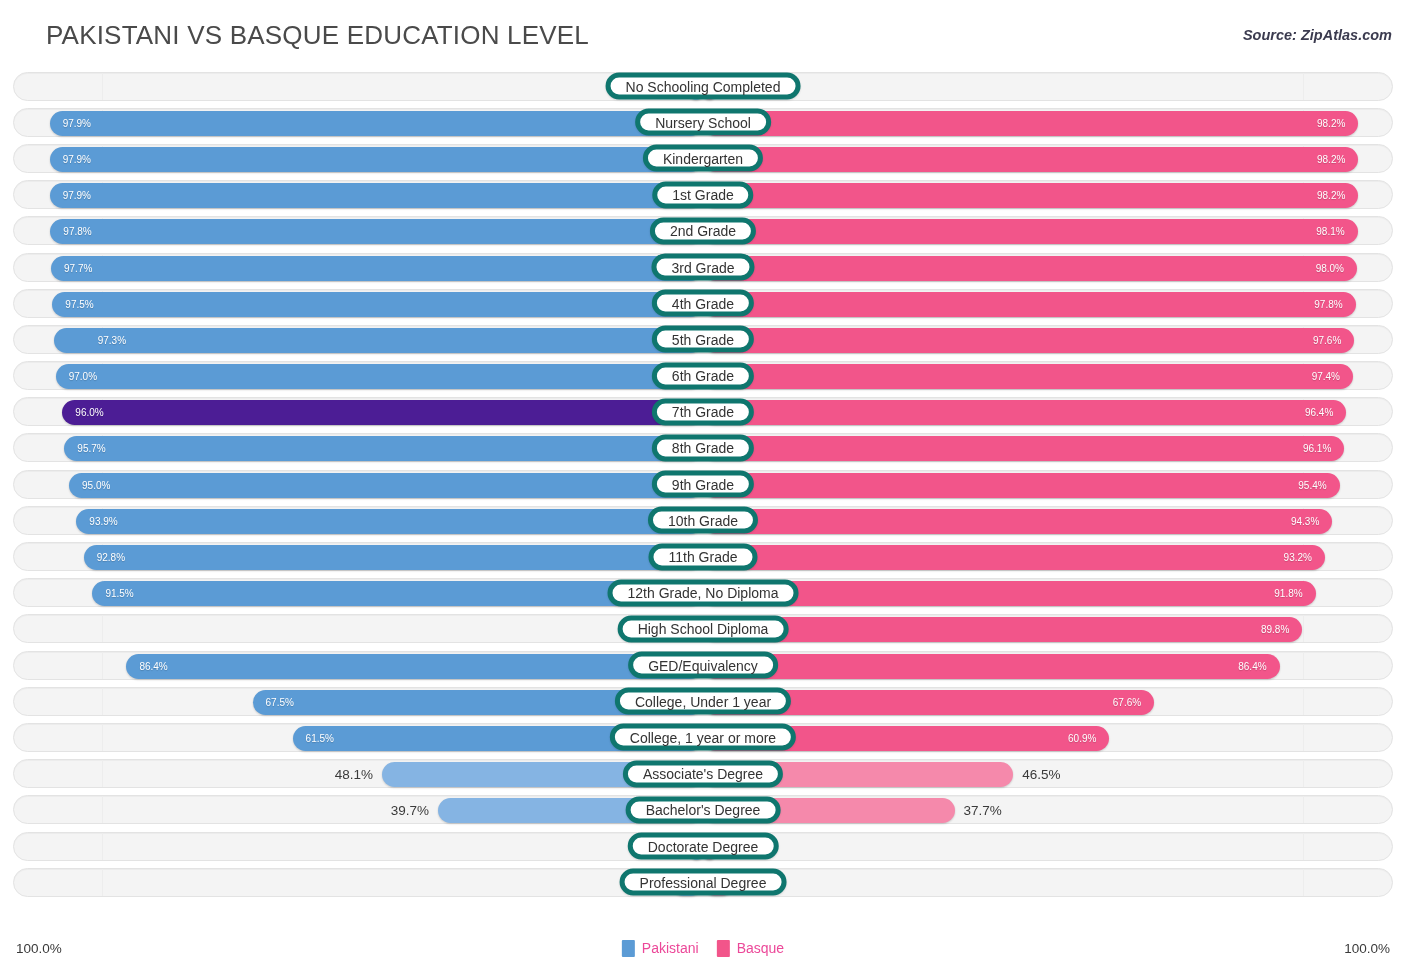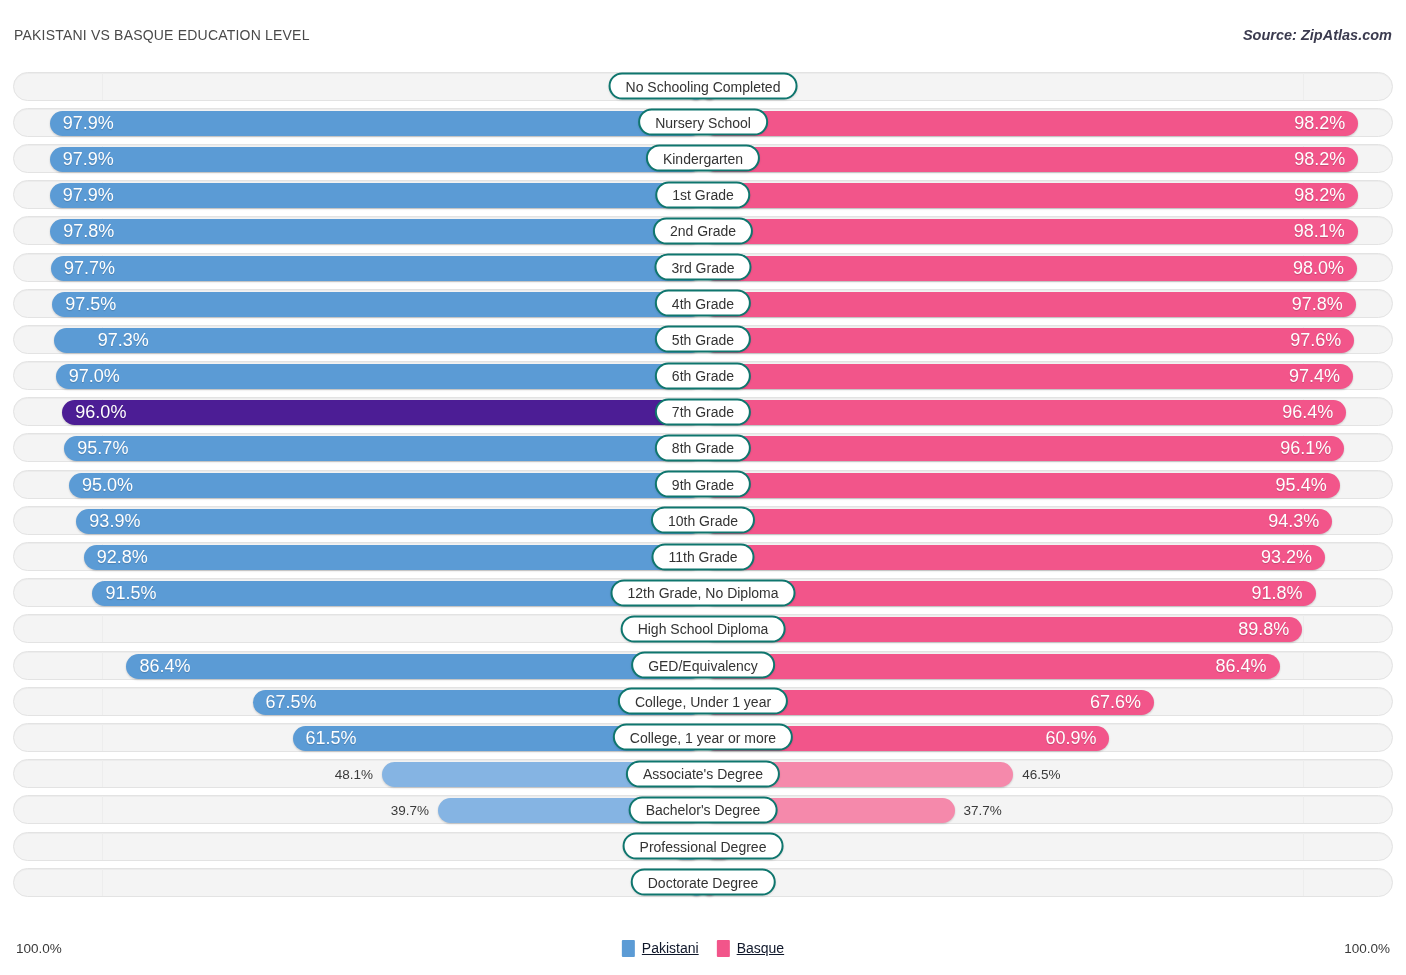--- a/index.html
+++ b/index.html
@@ -21,25 +21,26 @@
   .header {
     position: absolute;
     top: 20px; left: 0; right: 0;
     height: 30px;
     padding: 0 14px;
     display: flex;
     align-items: center;
     justify-content: space-between;
   }
   .title {
-    font-size: 14px;
+    font-size: 26px;
     color: #4a4a4a;
     letter-spacing: 0.2px;
     font-weight: normal;
     white-space: nowrap;
+    margin-left: 32px;
   }
   .source {
     font-size: 14.5px;
     color: #3b3b4f;
     font-style: italic;
     font-weight: bold;
     white-space: nowrap;
   }
 
   
@@ -94,41 +95,41 @@
     height: 25px;
     border-radius: 13px;
     display: flex;
     align-items: center;
     box-shadow: 0 1px 2px rgba(0,0,0,0.18);
   }
   .bar-left  { justify-content: flex-start; padding-left: 13px; }
   .bar-right { justify-content: flex-end;   padding-right: 13px; }
 
   .val-in {
-    font-size: 18px;
+    font-size: 10px;
     color: #ffffff;
     white-space: nowrap;
     text-shadow: 0 1px 1px rgba(0,0,0,0.18);
   }
   .val-out {
     font-size: 13.5px;
     color: #3a3a3a;
     white-space: nowrap;
   }
   .val-out.left  { margin-right: 9px; text-align: right; }
   .val-out.right { margin-left: 9px; }
 
   
   .label-pill {
     position: absolute;
     left: 50%;
     top: 50%;
     transform: translate(-50%, -50%);
     background: #ffffff;
-    border: 2px solid #0f766e;
+    border: 5px solid #0f766e;
     border-radius: 14px;
     height: 27px;
     padding: 0 15px;
     display: flex;
     align-items: center;
     justify-content: center;
     font-size: 14px;
     color: #333333;
     white-space: nowrap;
     z-index: 5;
@@ -164,23 +165,22 @@
     align-items: center;
     gap: 7px;
   }
   .swatch {
     width: 13px;
     height: 17px;
     border-radius: 1px;
   }
   .legend-label {
     font-size: 14px;
-    color: #0f172a;
-    white-space: nowrap;
-    text-decoration: underline;
+    color: #ec4899;
+    white-space: nowrap;
   }
 </style>
 </head>
 <body>
 
 <div class="page">
 
   <div class="header">
     <div class="title">PAKISTANI VS BASQUE EDUCATION LEVEL</div>
     <div class="source">Source: ZipAtlas.com</div>
@@ -531,43 +531,43 @@
             <span class="val-out right">37.7%</span>
           </div>
           <div class="label-pill">Bachelor's Degree</div>
         </div>
       </div>
       <div class="row">
         <div class="track">
           <div class="axis-line axis-left"></div>
           <div class="axis-line axis-right"></div>
           <div class="half half-left">
+            <span class="val-out left">2.0%</span>
+            <div class="bar bar-left" style="width: 1.94%; background: rgb(133, 180, 227);"></div>
+          </div>
+          <div class="half half-right">
+            <div class="bar bar-right" style="width: 1.843%; background: rgb(245, 137, 171);"></div>
+            <span class="val-out right">1.9%</span>
+          </div>
+          <div class="label-pill">Doctorate Degree</div>
+        </div>
+      </div>
+      <div class="row">
+        <div class="track">
+          <div class="axis-line axis-left"></div>
+          <div class="axis-line axis-right"></div>
+          <div class="half half-left">
             <span class="val-out left">4.8%</span>
             <div class="bar bar-left" style="width: 4.656%; background: rgb(133, 180, 227);"></div>
           </div>
           <div class="half half-right">
             <div class="bar bar-right" style="width: 4.462%; background: rgb(245, 137, 171);"></div>
             <span class="val-out right">4.6%</span>
           </div>
           <div class="label-pill">Professional Degree</div>
-        </div>
-      </div>
-      <div class="row">
-        <div class="track">
-          <div class="axis-line axis-left"></div>
-          <div class="axis-line axis-right"></div>
-          <div class="half half-left">
-            <span class="val-out left">2.0%</span>
-            <div class="bar bar-left" style="width: 1.94%; background: rgb(133, 180, 227);"></div>
-          </div>
-          <div class="half half-right">
-            <div class="bar bar-right" style="width: 1.843%; background: rgb(245, 137, 171);"></div>
-            <span class="val-out right">1.9%</span>
-          </div>
-          <div class="label-pill">Doctorate Degree</div>
         </div>
       </div>
     </div>
 
   <div class="footer">
     <div class="axis-val">100.0%</div>
     <div class="legend" id="legend">
         <div class="legend-item">
           <span class="swatch" style="background: rgb(91, 155, 213);"></span>
           <span class="legend-label">Pakistani</span>

